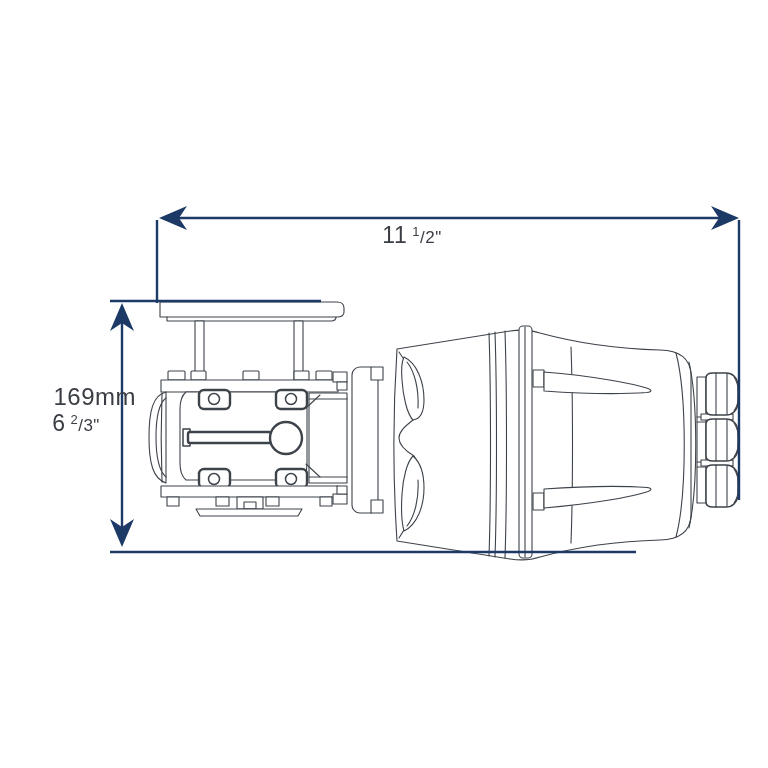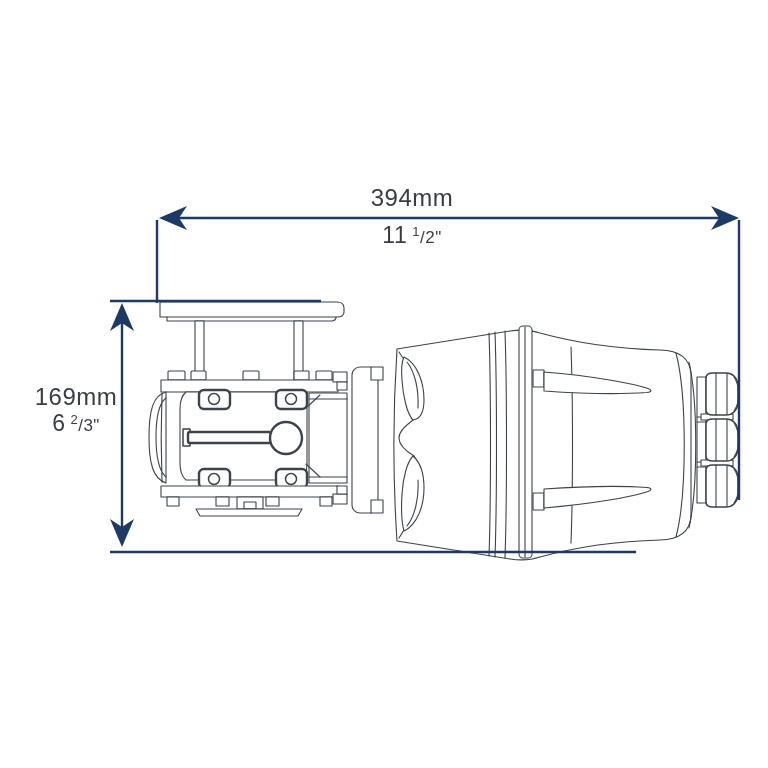--- a/index.html
+++ b/index.html
@@ -161,25 +161,24 @@
 
     <g>
       <line class="dim" x1="110" y1="301" x2="321" y2="301"></line>
       <line class="dim" x1="110" y1="552" x2="636" y2="552"></line>
       <line class="dim" x1="122" y1="312" x2="122" y2="538"></line>
       <polygon class="dimfill" points="122,303 110,331 122,323 134,331"></polygon>
       <polygon class="dimfill" points="122,547 110,519 122,527 134,519"></polygon>
     </g>
   </svg>
 
-  <div class="dim-label mmtxt" style="left:297px;top:186px;width:230px;">394mm</div>
 
   <div class="dim-label inchtxt" style="left:297px;top:224px;width:230px;">
     <span>11</span><sup>1</sup><span class="rest">/2"</span>
   </div>
 
-  <div class="dim-label mmtxt" style="left:16px;top:385px;width:120px;">169mm</div>
+  <div class="dim-label mmtxt" style="left:16px;top:385px;width:120px;text-align:right;">169mm</div>
 
   <div class="dim-label inchtxt" style="left:16px;top:412px;width:120px;">
     <span>6</span><sup>2</sup><span class="rest">/3"</span>
   </div>
 
 </div>
 
 </body></html>

